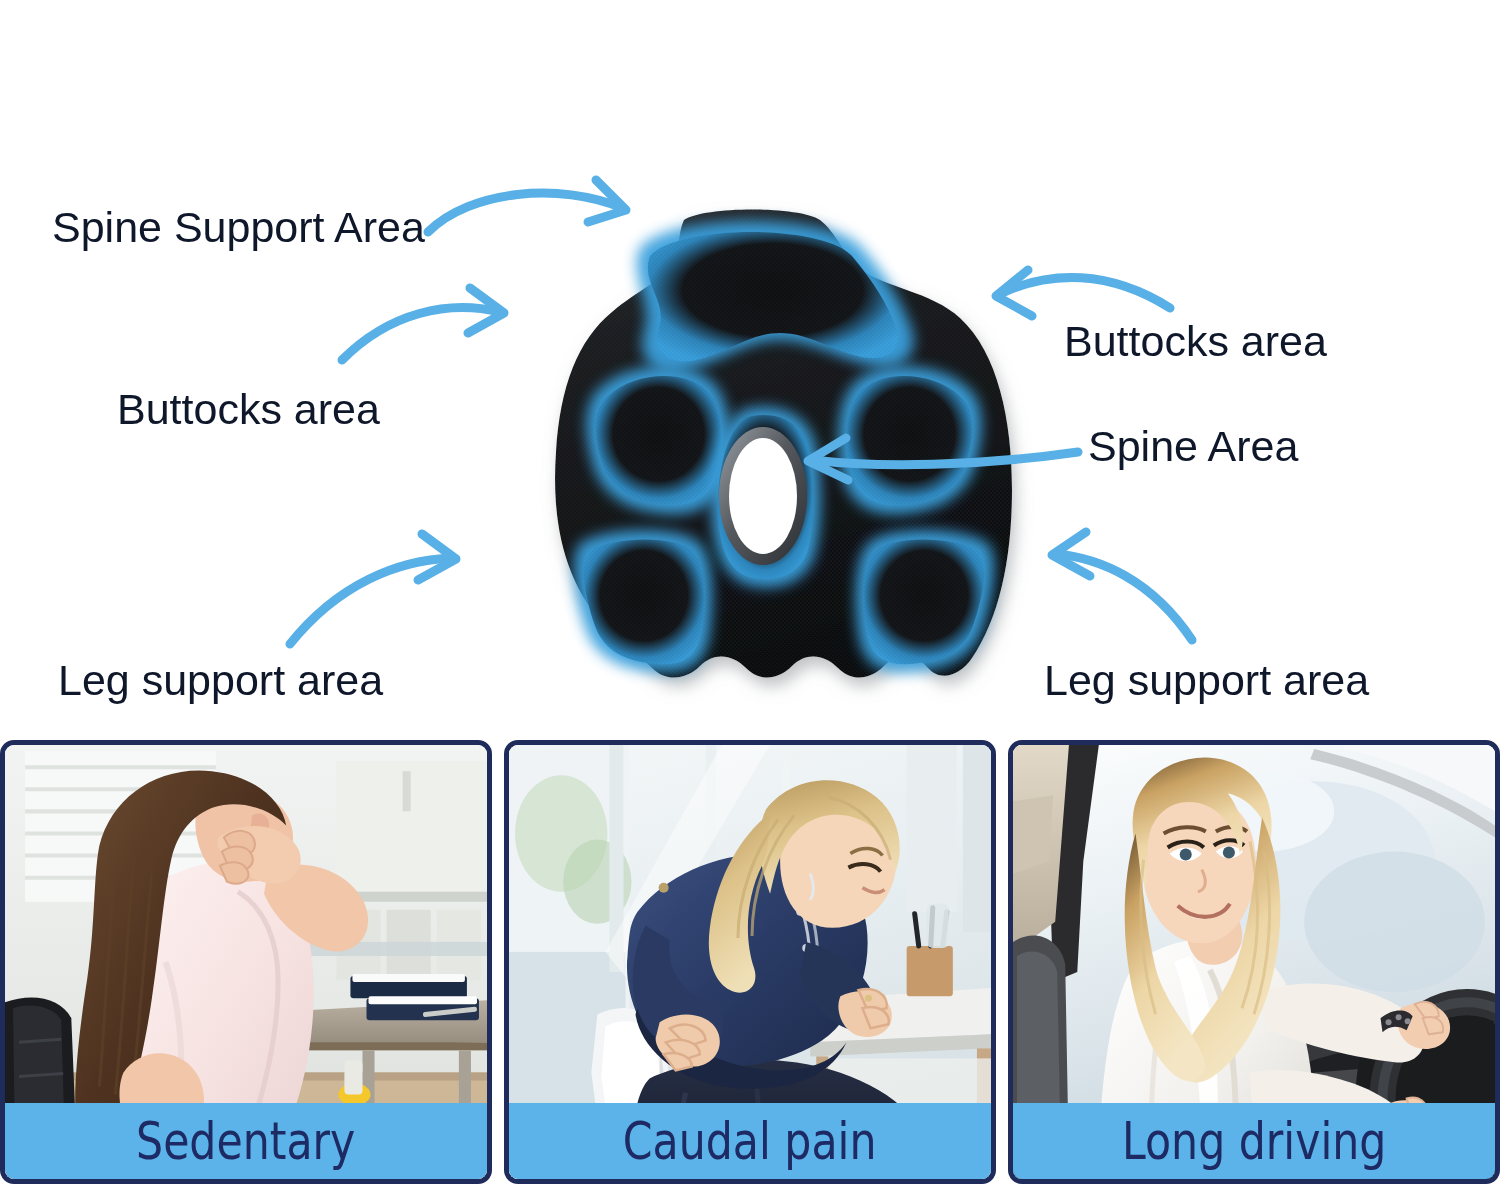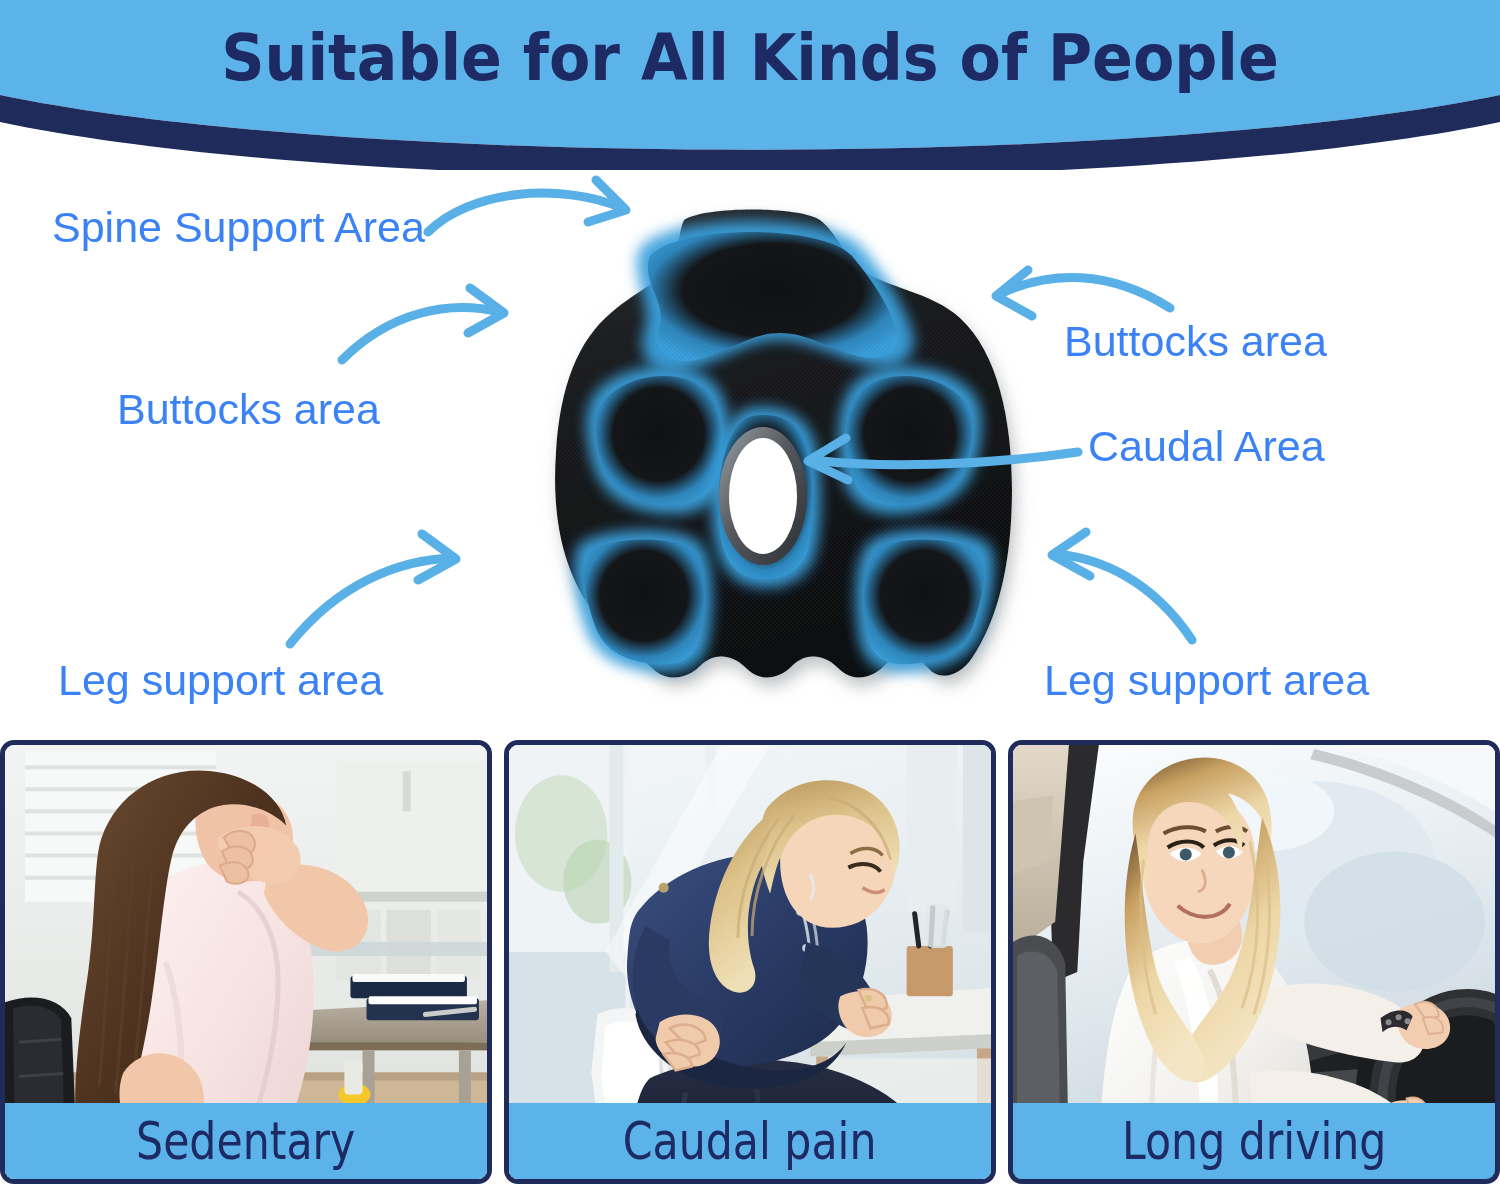--- a/index.html
+++ b/index.html
@@ -42,21 +42,21 @@
   
   .diagram{
     position:absolute; left:0; top:170px;
     width:1500px; height:565px;
   }
 
   .callout{
     position:absolute;
     font-family:"Liberation Sans", sans-serif;
     font-size:43px;
-    color:#3b82f6;
+    color:#0f172a;
     white-space:nowrap;
     line-height:1;
   }
   .c-spine   { left:52px;  top:36px;  }
   .c-butt-l  { left:117px; top:218px; }
   .c-butt-r  { left:1064px;top:150px; }
   .c-hollow  { left:1088px;top:255px; }
   .c-leg-l   { left:58px;  top:489px; }
   .c-leg-r   { left:1044px;top:489px; }
 
@@ -104,27 +104,20 @@
     transform:scaleX(0.82);
     white-space:nowrap;
     line-height:58px;
   }
 </style>
 </head>
 <body>
 
 <div id="page">
 
-  <div class="banner">
-    <svg width="1500" height="170" viewBox="0 0 1500 170">
-      <path d="M0,0 L1500,0 L1500,95 C1150,168 350,168 0,95 Z" fill="#5bb3ea"></path>
-      <path d="M0,95 C350,168 1150,168 1500,95 L1500,122 C1150,196 350,196 0,122 Z" fill="#1f2b5b"></path>
-    </svg>
-    <div class="banner-title">Suitable for All Kinds of People</div>
-  </div>
 
   <div class="diagram">
 
     <div class="cushion-wrap">
       <svg width="640" height="530" viewBox="0 0 640 530">
         <defs>
           <radialGradient id="padGlow" cx="50%" cy="45%" r="62%">
             <stop offset="0%" stop-color="#0d0f11"></stop>
             <stop offset="58%" stop-color="#121417"></stop>
             <stop offset="80%" stop-color="#2d86bd"></stop>
@@ -353,21 +346,21 @@
         <g>
           <path d="M1192,470 C1152,410 1100,388 1056,384"></path>
           <path d="M1086,362 L1052,385 L1090,406"></path>
         </g>
       </g>
     </svg>
 
     <div class="callout c-spine">Spine Support Area</div>
     <div class="callout c-butt-l">Buttocks area</div>
     <div class="callout c-butt-r">Buttocks area</div>
-    <div class="callout c-hollow">Caudal Area</div>
+    <div class="callout c-hollow">Spine Area</div>
     <div class="callout c-leg-l">Leg support area</div>
     <div class="callout c-leg-r">Leg support area</div>
   </div>
 
   <div class="photo-row">
 
     <div class="card">
       <div class="photo">
         <svg viewBox="0 0 480 440" preserveAspectRatio="xMidYMid slice">
           <defs>

